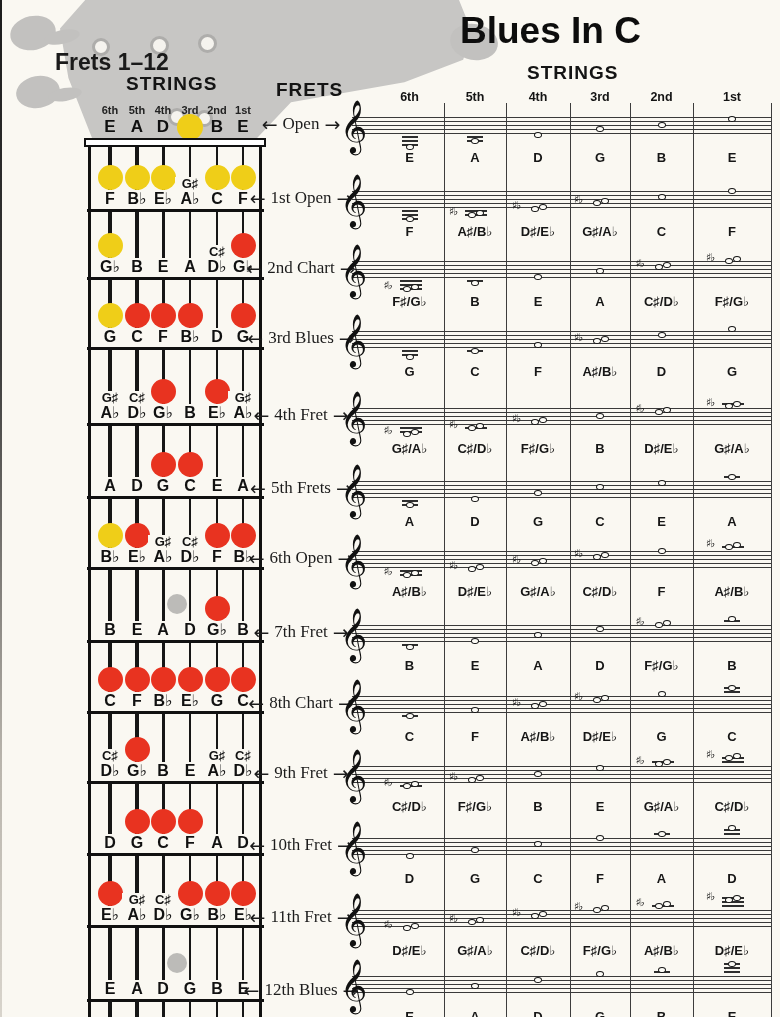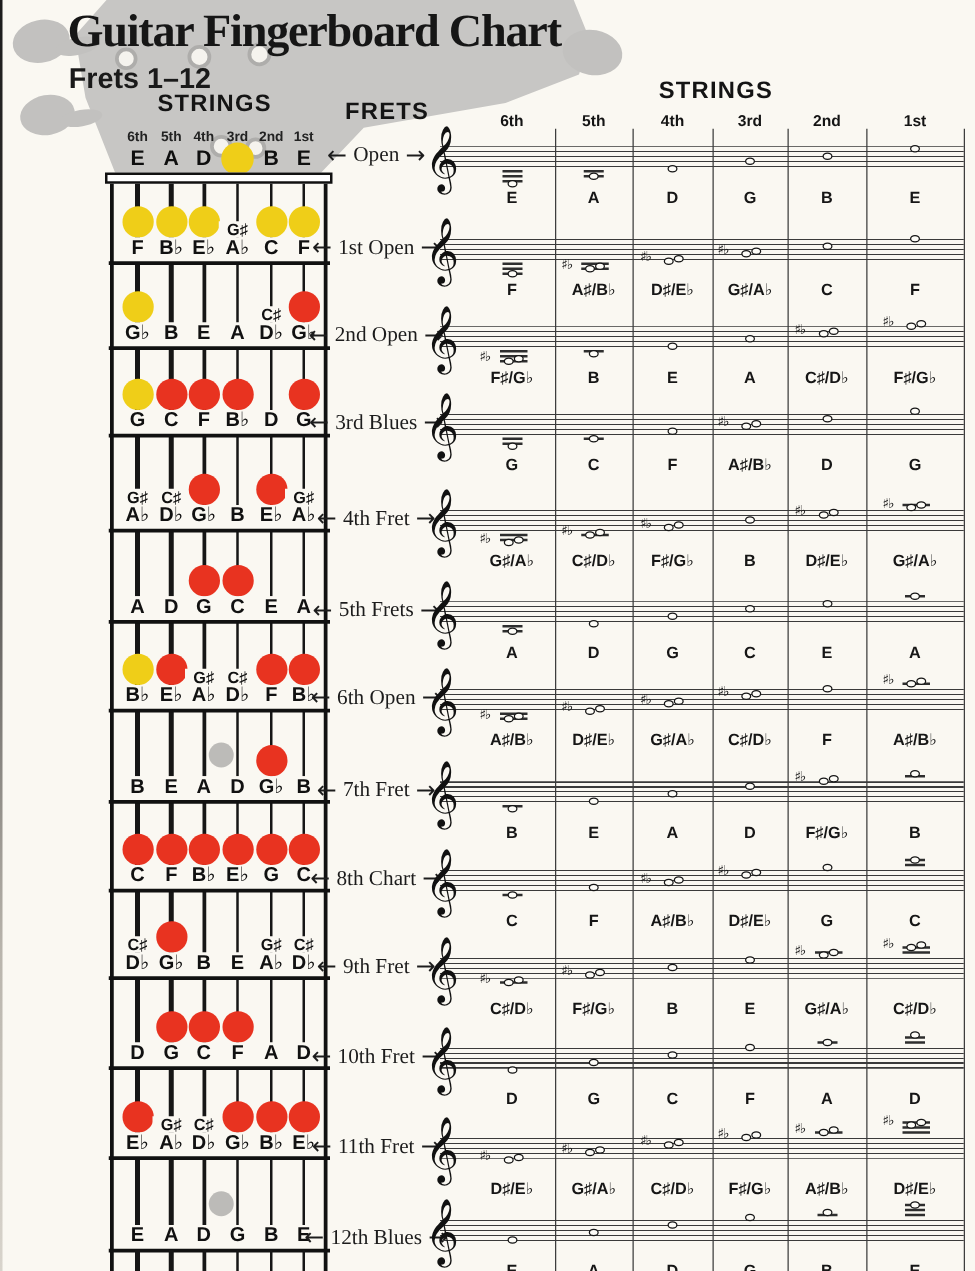--- a/index.html
+++ b/index.html
@@ -50,21 +50,21 @@
   <div class="abs peg" style="left:16px;top:76px;width:44px;height:32px;transform:rotate(-10deg);"></div>
   <div class="abs peg" style="left:48px;top:88px;width:34px;height:13px;transform:rotate(-10deg);"></div>
   <div class="abs peg" style="left:450px;top:24px;width:48px;height:36px;transform:rotate(10deg);"></div>
   <div class="abs peghole" style="left:92px;top:38px;width:12px;height:12px;"></div>
   <div class="abs peghole" style="left:150px;top:36px;width:13px;height:13px;"></div>
   <div class="abs peghole" style="left:198px;top:34px;width:13px;height:13px;"></div>
   <div class="abs peghole" style="left:168px;top:108px;width:12px;height:12px;"></div>
   <div class="abs peghole" style="left:196px;top:110px;width:11px;height:11px;"></div>
   <div class="abs edge-line"></div>
 
-  <div class="abs serif" id="title">Guitar Fingerboard Chart</div>
+  <div class="abs" id="subtitle">Blues In C</div>
   <div class="abs" id="frets-range">Frets 1–12</div>
   <div class="abs sec-head" id="strings-left">STRINGS</div>
   <div class="abs sec-head" id="frets-label">FRETS</div>
   <div class="abs sec-head" id="strings-right">STRINGS</div>
 
   <div class="abs" id="fretboard-layer" style="left:0;top:0;width:780px;height:1017px;">
       <div class="abs gauge" style="left: 94px; top: 104px; width: 32px;">6th</div>
       <div class="abs gauge" style="left: 121px; top: 104px; width: 32px;">5th</div>
       <div class="abs gauge" style="left: 147px; top: 104px; width: 32px;">4th</div>
       <div class="abs gauge" style="left: 174px; top: 104px; width: 32px;">3rd</div>
@@ -323,21 +323,21 @@
         <span class="txt">Open</span>
         <span class="arrow">→</span>
       </div>
       <div class="abs fret-label" style="left: 250px; top: 186px; width: 102px; height: 24px;">
         <span class="arrow">←</span>
         <span class="txt">1st Open</span>
         <span class="arrow">→</span>
       </div>
       <div class="abs fret-label" style="left: 250px; top: 256px; width: 102px; height: 24px;">
         <span class="arrow">←</span>
-        <span class="txt">2nd Open</span>
+        <span class="txt">2nd Chart</span>
         <span class="arrow">→</span>
       </div>
       <div class="abs fret-label" style="left: 250px; top: 326px; width: 102px; height: 24px;">
         <span class="arrow">←</span>
         <span class="txt">3rd Blues</span>
         <span class="arrow">→</span>
       </div>
       <div class="abs fret-label" style="left: 250px; top: 403px; width: 102px; height: 24px;">
         <span class="arrow">←</span>
         <span class="txt">4th Fret</span>

